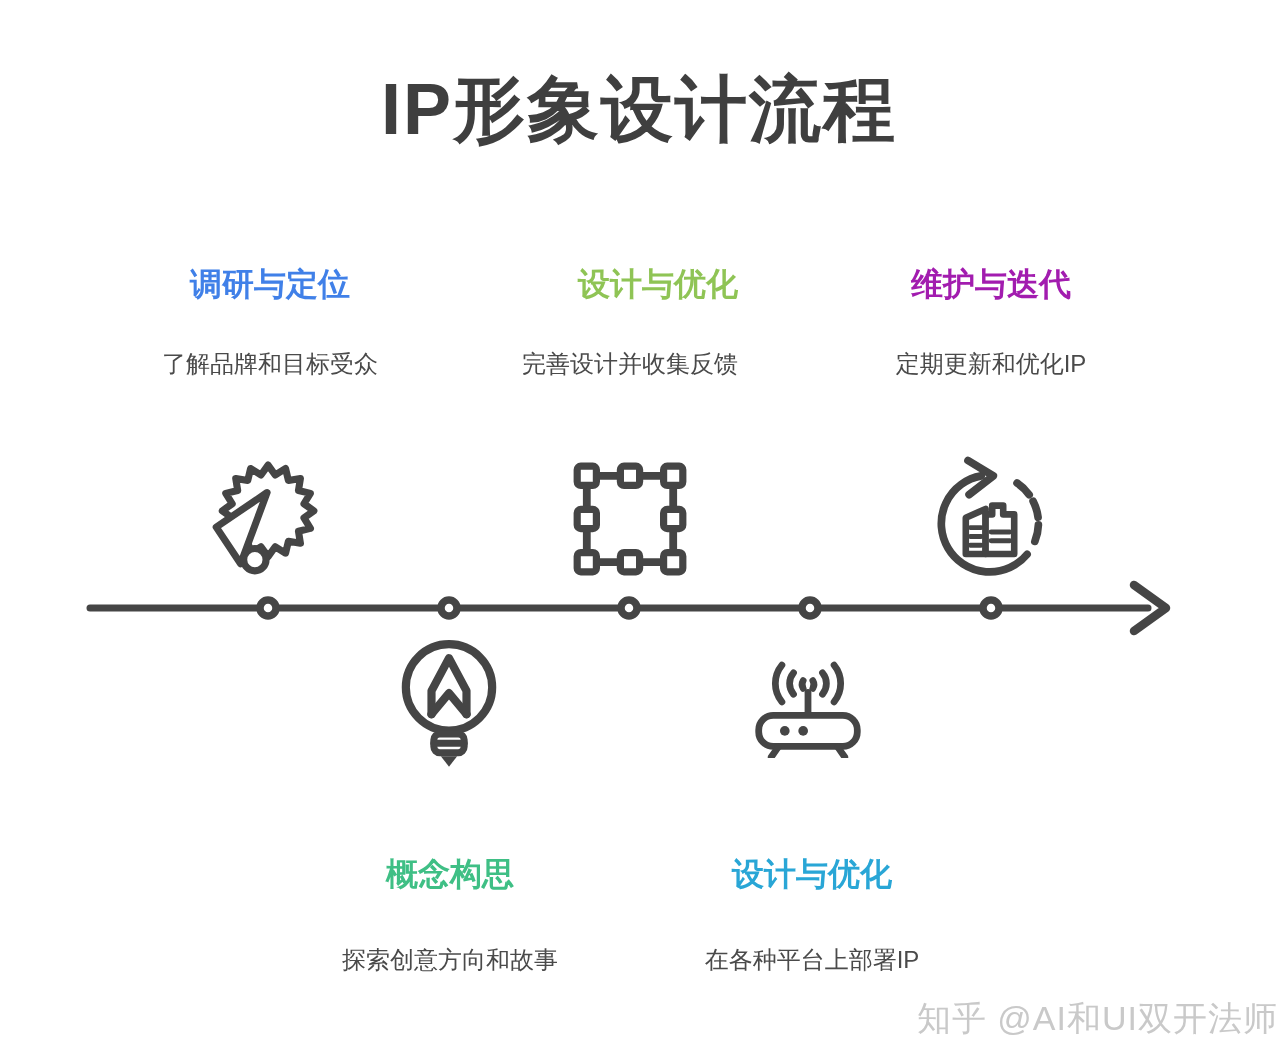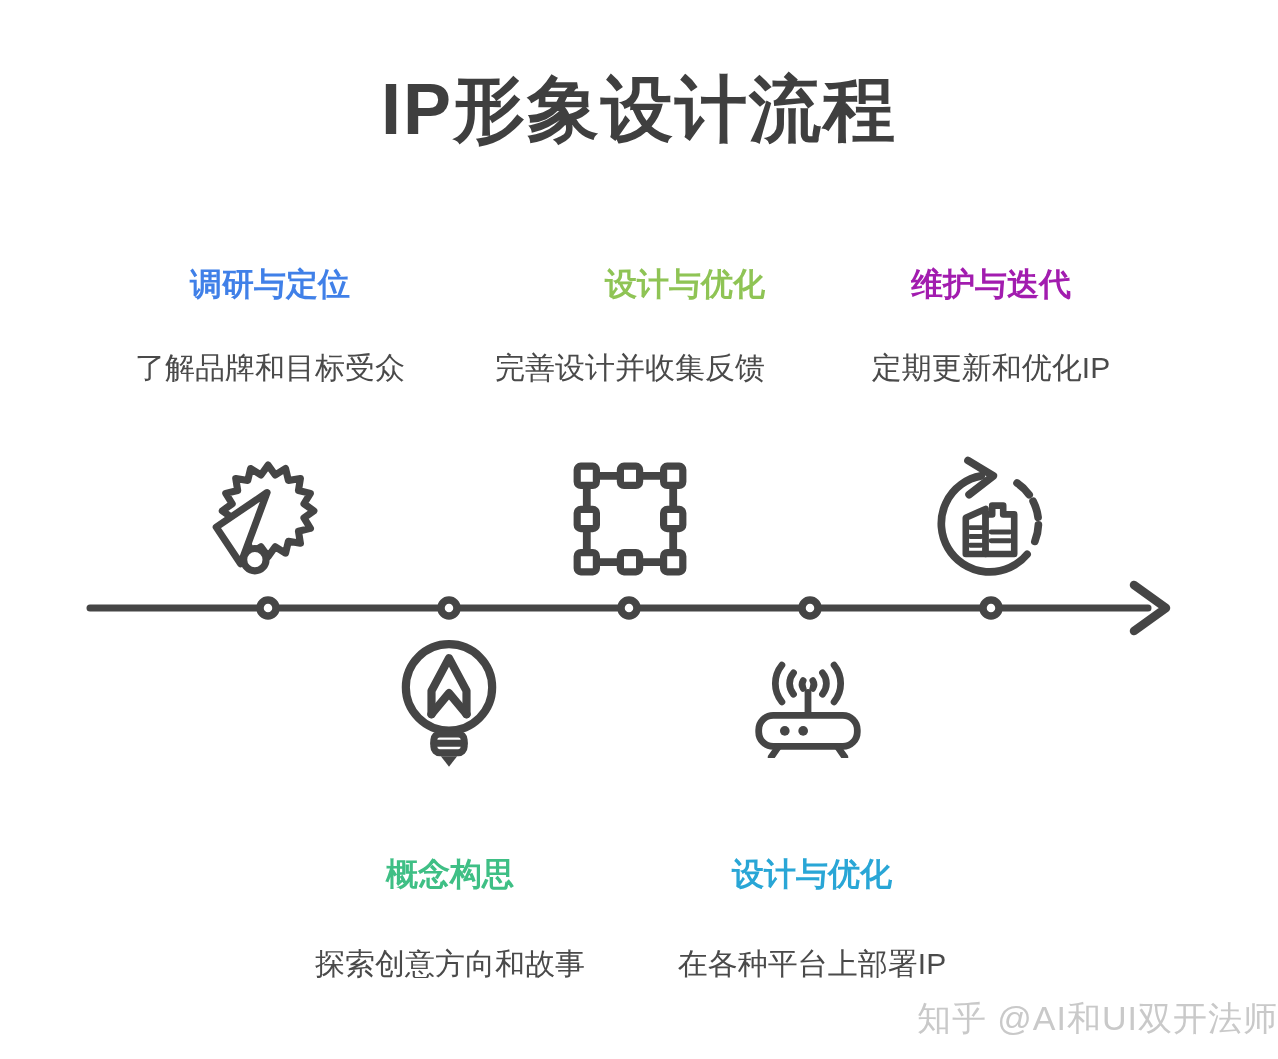--- a/index.html
+++ b/index.html
@@ -19,21 +19,21 @@
   .page-title{
     position:absolute;left:639px;top:62px;transform:translateX(-50%);
     font-size:72px;font-weight:700;color:var(--title);
     letter-spacing:2px;white-space:nowrap;
   }
   .stage{
     position:absolute;transform:translateX(-50%);
     text-align:center;white-space:nowrap;
   }
   .stage-label{font-size:32px;font-weight:700;margin-bottom:41px;}
-  .stage-desc{font-size:30px;font-weight:400;color:var(--desc);}
+  .stage-desc{font-size:24px;font-weight:400;color:var(--desc);}
   .stage.pos-1{left:270px;top:263px;}
   .stage.pos-3{left:630px;top:263px;text-align:right;}
   .stage.pos-5{left:991px;top:263px;}
   .stage.pos-2{left:450px;top:853px;text-align:center;}
   .stage.pos-4{left:812px;top:853px;}
   .stage.bottom .stage-label{margin-bottom:47px;}
   .icon{position:absolute;}
   .icon svg{display:block;}
   .icon .ln{stroke:var(--ink);fill:none;stroke-linecap:round;stroke-linejoin:round;}
   .icon .wfill{fill:#ffffff;}

